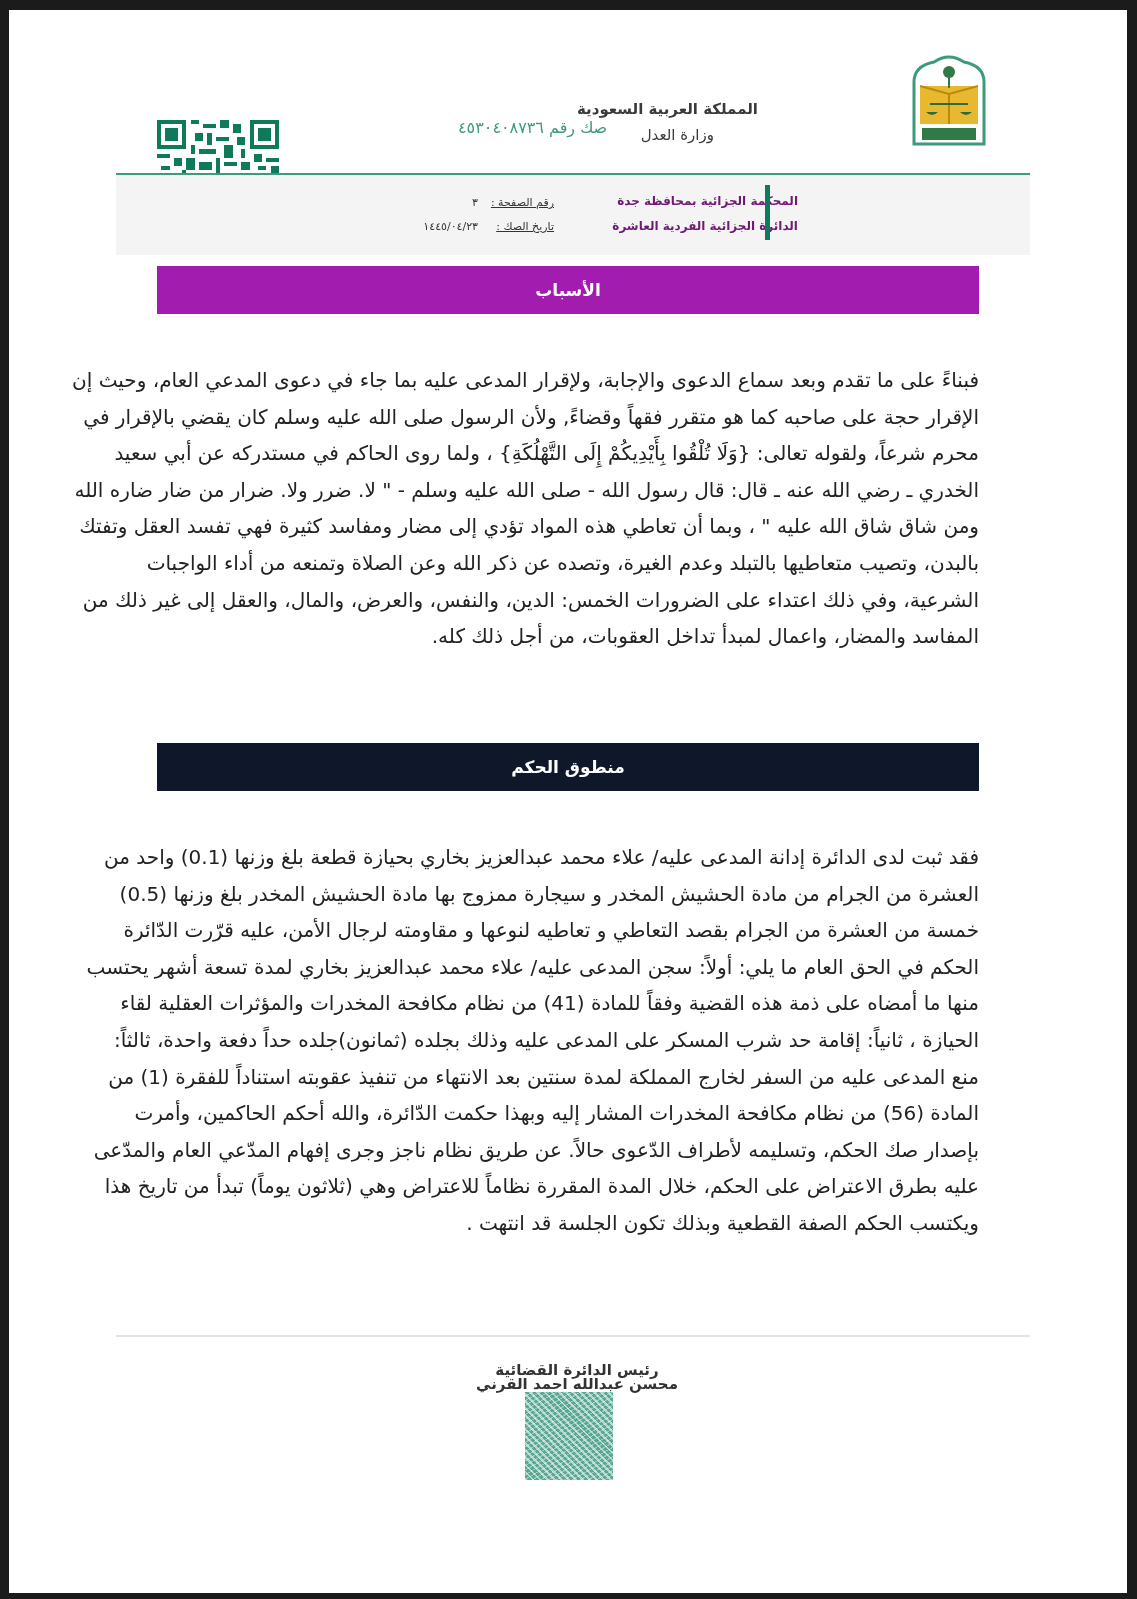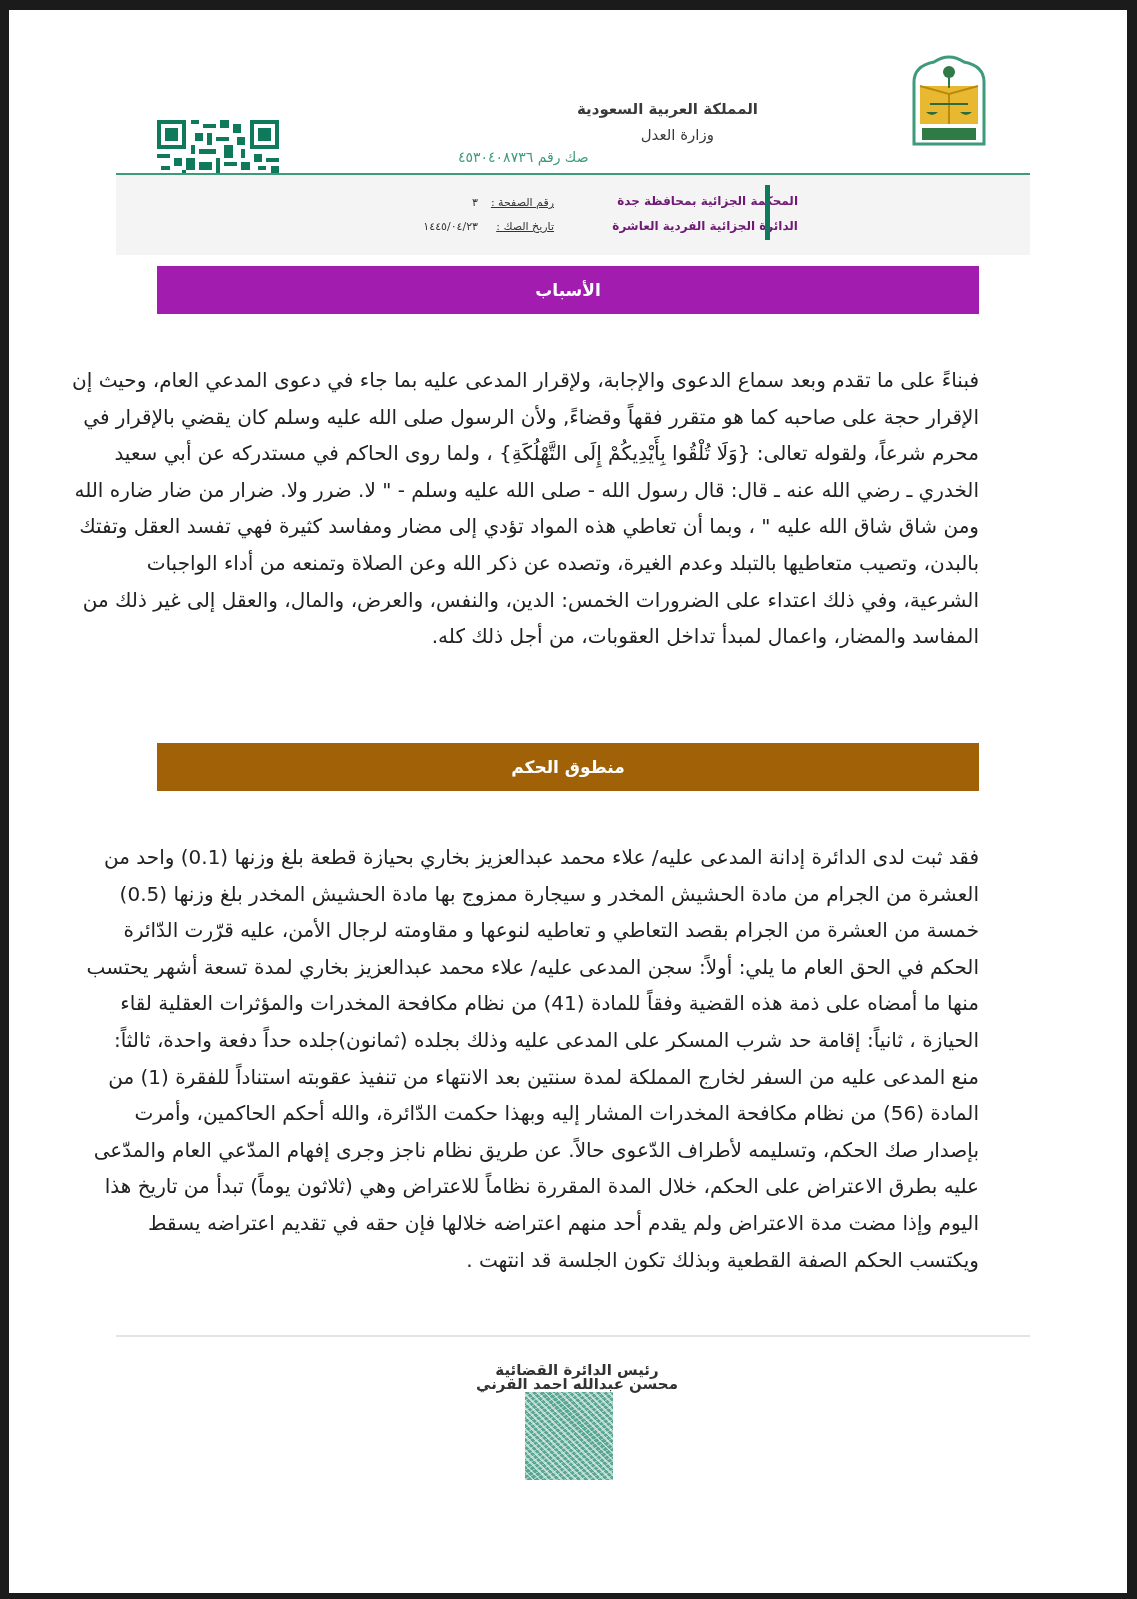--- a/index.html
+++ b/index.html
@@ -20,22 +20,22 @@
   }
   .org-name {
     position: absolute; right: 200px; top: 90px; font-size: 15px; font-weight: bold;
     color: #3a3a3a; text-align: right;
   }
   .org-ministry {
     position: absolute; right: 244px; top: 116px; font-size: 15px; font-weight: normal;
     color: #3a3a3a;
   }
   .deed-number {
-    position: absolute; left: 449px; top: 108px; font-size: 14px; color: #3d9a7a;
-    direction: rtl; white-space: nowrap; margin-top: 31px;
+    position: absolute; left: 449px; top: 108px; font-size: 16px; color: #3d9a7a;
+    direction: rtl; white-space: nowrap;
   }
   .qr-top {
     position: absolute; left: 148px; top: 110px; width: 122px; height: 122px;
     background: #fff;
   }
   .green-rule {
     position: absolute; left: 107px; top: 163px; width: 914px; height: 2px; background: #3d9a7a;
   }
   .info-band {
     position: absolute; left: 107px; top: 165px; width: 914px; height: 80px; background: #f4f4f4;
@@ -55,21 +55,21 @@
   }
   .meta-row.r1 { top: 186px; }
   .meta-row.r2 { top: 210px; }
   .meta-label { width: 68px; text-align: right; text-decoration: underline; }
   .meta-value { width: 70px; text-align: right; }
   .section-head {
     position: absolute; left: 148px; width: 822px; height: 48px;
     color: #fff; font-weight: bold; font-size: 17px; text-align: center; line-height: 48px;
   }
   .head-reasons { top: 256px; background: #a21caf; }
-  .head-verdict { top: 733px; background: #a16207; }
+  .head-verdict { top: 733px; background: #0f172a; }
   .body-text {
     position: absolute; left: 148px; width: 822px; font-size: 20px; color: #222;
     line-height: 36.6px; text-align: justify; direction: rtl;
   }
   .body-text p { margin: 0; text-align: justify; text-align-last: justify; white-space: nowrap; }
   .body-text p.last { text-align-last: right; }
   .reasons-text { top: 352px; }
   .verdict-text { top: 829px; }
   .footer-rule {
     position: absolute; left: 107px; top: 1325px; width: 914px; height: 2px; background: #e4e4e4;
@@ -158,21 +158,20 @@
       <p>فقد ثبت لدى الدائرة إدانة المدعى عليه/ علاء محمد عبدالعزيز بخاري بحيازة قطعة بلغ وزنها (0.1) واحد من</p>
       <p>العشرة من الجرام من مادة الحشيش المخدر و سيجارة ممزوج بها مادة الحشيش المخدر بلغ وزنها (0.5)</p>
       <p>خمسة من العشرة من الجرام بقصد التعاطي و تعاطيه لنوعها و مقاومته لرجال الأمن، عليه قرّرت الدّائرة</p>
       <p>الحكم في الحق العام ما يلي: أولاً: سجن المدعى عليه/ علاء محمد عبدالعزيز بخاري لمدة تسعة أشهر يحتسب</p>
       <p>منها ما أمضاه على ذمة هذه القضية وفقاً للمادة (41) من نظام مكافحة المخدرات والمؤثرات العقلية لقاء</p>
       <p>الحيازة ، ثانياً: إقامة حد شرب المسكر على المدعى عليه وذلك بجلده (ثمانون)جلده حداً دفعة واحدة، ثالثاً:</p>
       <p>منع المدعى عليه من السفر لخارج المملكة لمدة سنتين بعد الانتهاء من تنفيذ عقوبته استناداً للفقرة (1) من</p>
       <p>المادة (56) من نظام مكافحة المخدرات المشار إليه وبهذا حكمت الدّائرة، والله أحكم الحاكمين، وأمرت</p>
       <p>بإصدار صك الحكم، وتسليمه لأطراف الدّعوى حالاً. عن طريق نظام ناجز وجرى إفهام المدّعي العام والمدّعى</p>
       <p>عليه بطرق الاعتراض على الحكم، خلال المدة المقررة نظاماً للاعتراض وهي (ثلاثون يوماً) تبدأ من تاريخ هذا</p>
-      <p>اليوم وإذا مضت مدة الاعتراض ولم يقدم أحد منهم اعتراضه خلالها فإن حقه في تقديم اعتراضه يسقط</p>
       <p class="last">ويكتسب الحكم الصفة القطعية وبذلك تكون الجلسة قد انتهت .</p>
     </div>
 
     <div class="footer-rule"></div>
     <div class="sig-title">رئيس الدائرة القضائية</div>
     <div class="sig-name">محسن عبدالله احمد القرني</div>
     <div class="sig-stamp"></div>
   </div>
 
 </div>

